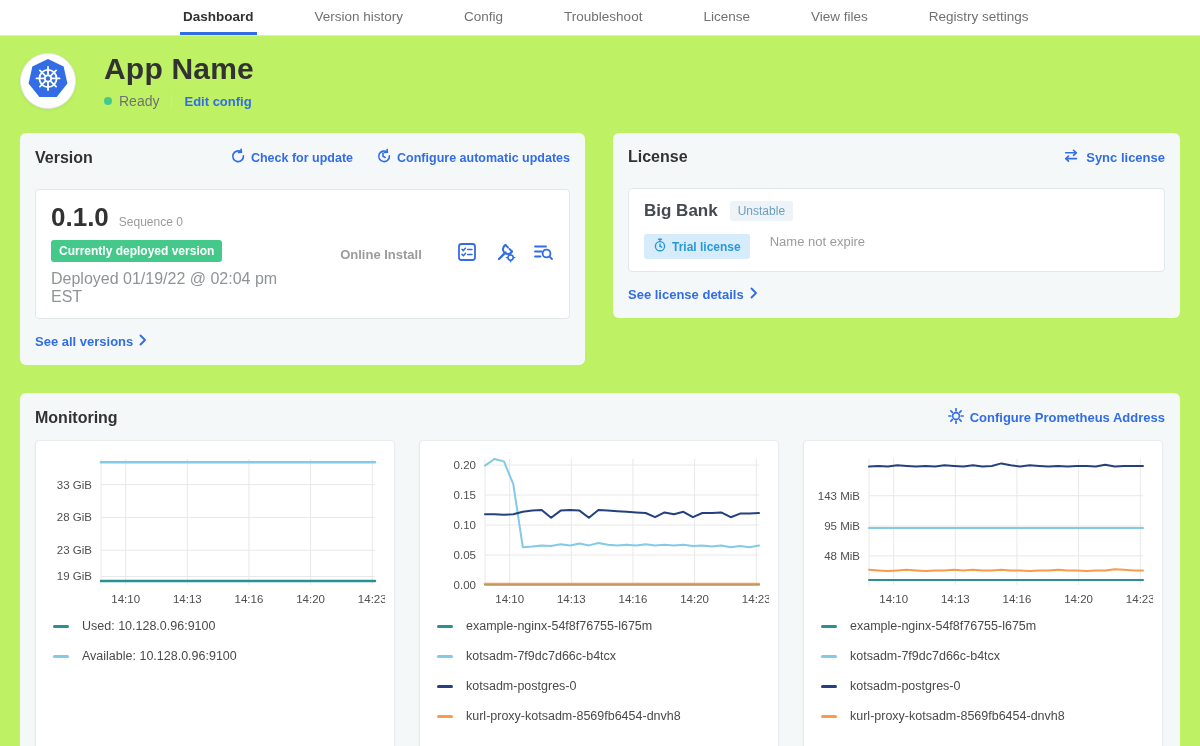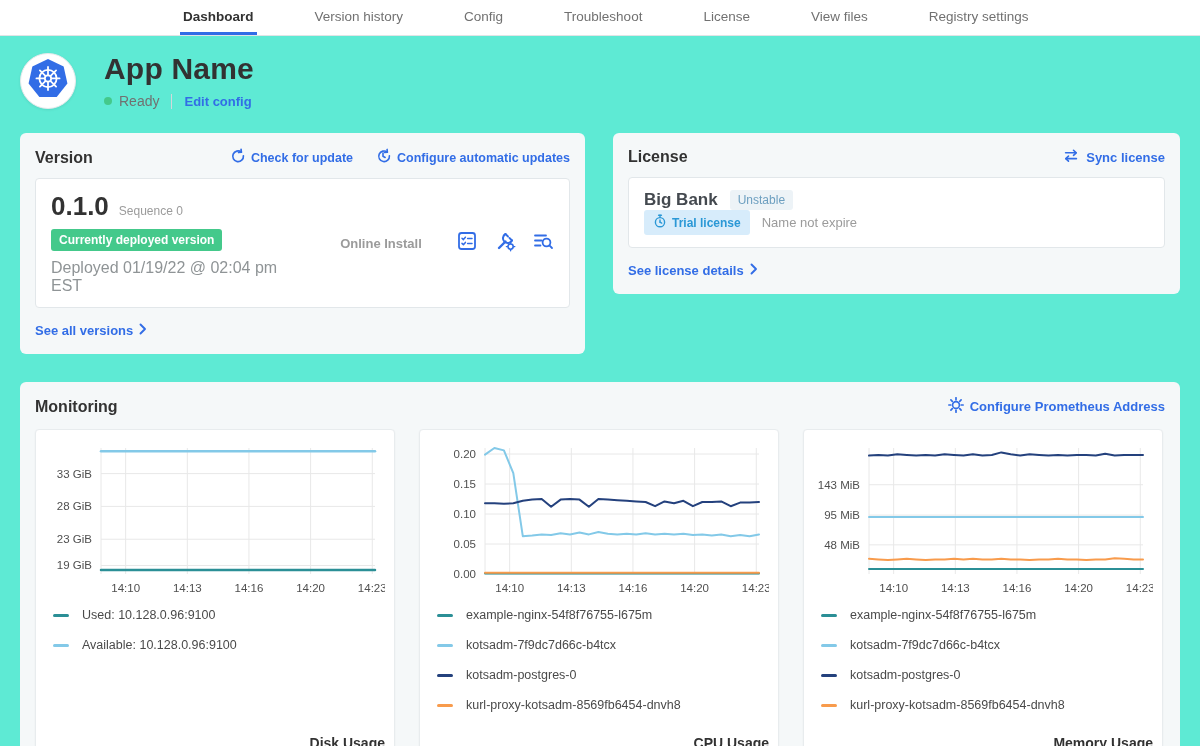--- a/index.html
+++ b/index.html
@@ -1,37 +1,37 @@
 <!DOCTYPE html>
 <html><head>
 <meta charset="utf-8">
 <style>
   * { margin:0; padding:0; box-sizing:border-box; }
   html,body { background:#fff; font-family:"Liberation Sans", sans-serif; color:#323232; }
-  .page { width:1200px; height:746px; overflow:hidden; background:#5eead4; }
+  .page { width:1200px; height:746px; overflow:hidden; background:#bef264; }
 
   
   .topnav { height:36px; border-bottom:1px solid #e0e4e6; display:flex; align-items:stretch; padding-left:180px; background:#fff; }
   .tab { display:flex; align-items:center; margin-right:55px; font-size:13.5px; color:#717171; cursor:pointer; border-bottom:3px solid transparent; padding:0 3px; }
   .tab.active { color:#323232; font-weight:bold; border-bottom-color:#326de6; }
 
   
   .app-header { padding:16px 20px 14px; display:flex; align-items:center; gap:28px; }
   .logo-circle { width:56px; height:56px; border-radius:50%; background:#fff; border:1px solid #e6eaec; box-shadow:0 1px 3px rgba(0,0,0,.08); display:flex; align-items:center; justify-content:center; }
   .app-title { font-size:30px; font-weight:bold; letter-spacing:.2px; }
   .app-subrow { display:flex; align-items:center; margin-top:7px; }
   .status-dot { width:8px; height:8px; border-radius:50%; background:#44c98b; margin-right:7px; }
   .status-text { font-size:14px; color:#717171; }
   .vdivider { width:1px; height:15px; background:#d3d8da; margin:0 12px; }
   .link { color:#326de6; font-weight:bold; font-size:13px; cursor:pointer; text-decoration:none; display:inline-flex; align-items:center; gap:6px; }
 
   
   .cards-row { display:flex; gap:28px; margin:10px 20px 0; align-items:flex-start; }
   .card { background:#f5f8f9; border-radius:6px; padding:15px; }
-  .card-header { display:flex; justify-content:space-between; align-items:center; margin-bottom:11px; }
+  .card-header { display:flex; justify-content:space-between; align-items:center; margin-bottom:22px; }
   .card-title { font-size:16px; font-weight:bold; }
   .card-actions { display:flex; gap:22px; align-items:center; }
   .card-actions .link { font-size:12.5px; }
   .inner-card { background:#fff; border:1px solid #e2e7ea; border-radius:4px; padding:12px 15px; }
 
   .version-card { width:565px; }
   .version-inner { display:flex; align-items:center; }
   .ver-left { width:255px; }
   .ver-line1 { display:flex; align-items:baseline; gap:10px; }
   .ver-number { font-size:26px; font-weight:bold; }
@@ -41,21 +41,21 @@
   .ver-mid { flex:1; text-align:center; font-size:13px; font-weight:bold; color:#9b9b9b; }
   .ver-icons { display:flex; gap:16px; align-items:center; }
   .ver-icons svg { cursor:pointer; }
   .card-footer { margin-top:13px; }
 
   .license-card { flex:1; }
   .lic-line1 { display:flex; align-items:center; gap:12px;text-align:center; }
   .lic-name { font-size:17px; font-weight:bold; color:#44494f; }
   .chip { font-size:12px; padding:3px 8px; border-radius:3px; }
   .chip-unstable { background:#edf3f7; color:#6d9fc0; }
-  .lic-line2 { display:flex; align-items:center; gap:12px; }
+  .lic-line2 { display:flex; align-items:flex-start; gap:20px; margin-top:13px; }
   .chip-trial { background:#d7ecfb; color:#2b98d6; font-weight:bold; display:inline-flex; align-items:center; gap:5px; padding:4px 9px; }
   .lic-expiry { font-size:13px; color:#9b9b9b; }
 
   
   .monitoring { margin:28px 20px 0; background:#f5f8f9; border-radius:6px; padding:15px; }
   .charts-row { display:flex; gap:24px; margin-top:13px; }
   .chart-card { background:#fff; border:1px solid #e8ecee; border-radius:4px; box-shadow:0 1px 2px rgba(0,0,0,.05); width:360px; height:341px; padding:10px 9px 10px; display:flex; flex-direction:column; }
   .chart-card svg.plot { display:block; }
   .legend { margin-top:10px; padding-left:8px; }
   .legend-item { display:flex; align-items:center; gap:13px; margin-bottom:16px; }

